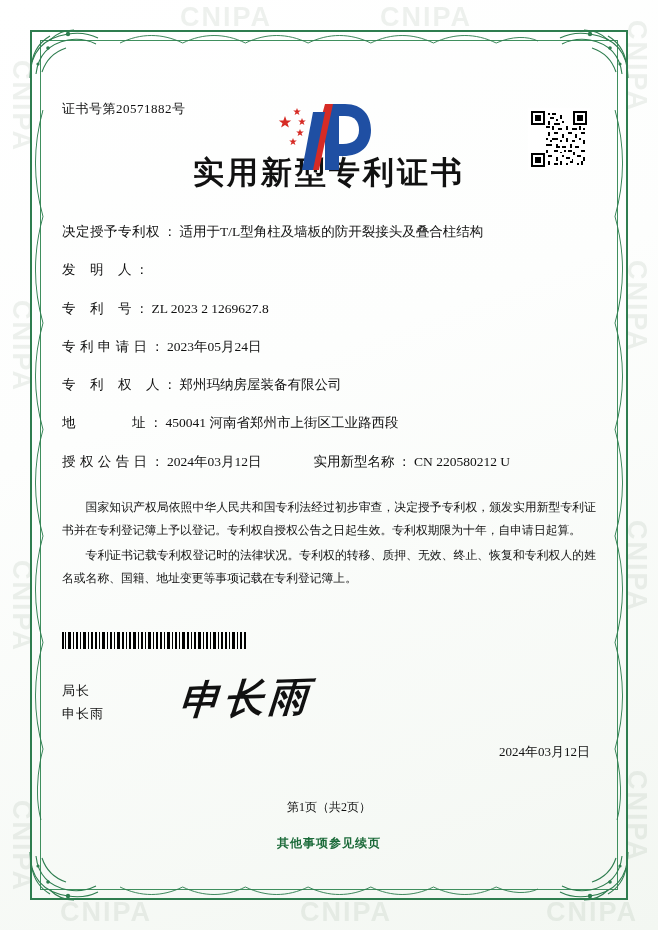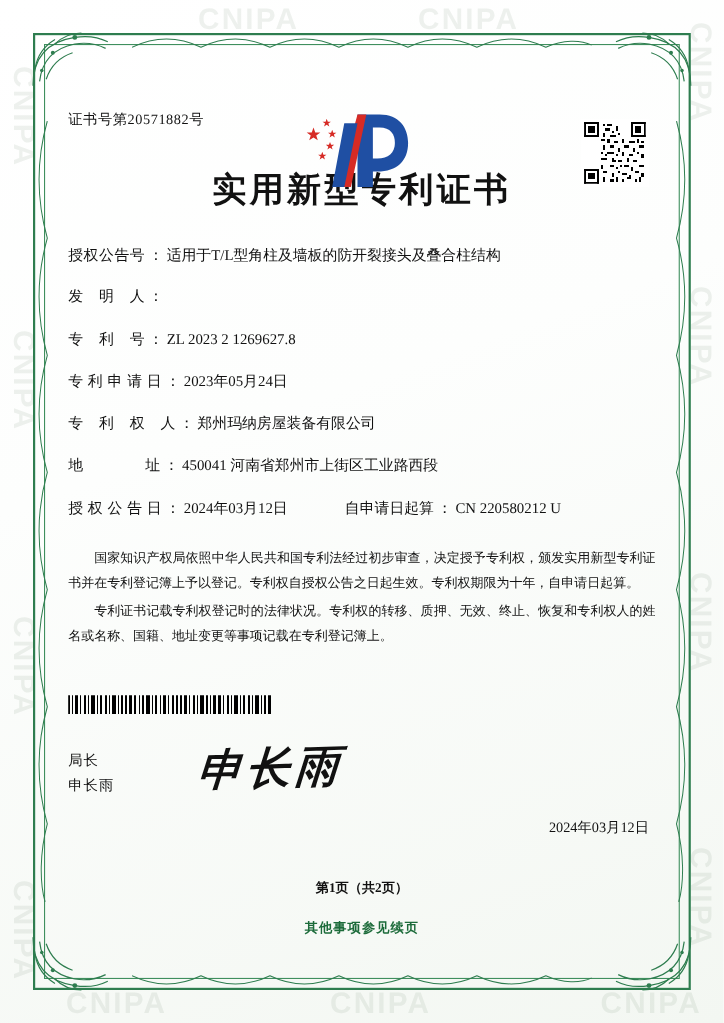--- a/index.html
+++ b/index.html
@@ -205,21 +205,20 @@
   }
 
   .page-no {
     position: absolute;
     left: 0;
     right: 0;
     bottom: 52px;
     text-align: center;
     font-size: 12px;
     color: #111;
-    font-weight: bold;
   }
   .footnote {
     position: absolute;
     left: 0;
     right: 0;
     bottom: 16px;
     text-align: center;
     font-size: 12px;
     color: #1c6b3a;
     letter-spacing: 1px;
@@ -416,21 +415,21 @@
             <rect x="10" y="15" width="1" height="1"></rect>
         </g>
       </svg>
     </div>
 
     <div class="title">实用新型专利证书</div>
 
     <div class="fields">
 
       <div class="frow">
-        <span class="flabel">授权公告号</span>
+        <span class="flabel">决定授予专利权</span>
         <span class="fsep">：</span>
         <span class="fvalue">适用于T/L型角柱及墙板的防开裂接头及叠合柱结构</span>
       </div>
 
       <div class="frow">
         <span class="flabel">发　明　人</span>
         <span class="fsep">：</span>
       </div>
 
       <div class="frow">
@@ -454,21 +453,21 @@
       <div class="frow">
         <span class="flabel">地　　　　址</span>
         <span class="fsep">：</span>
         <span class="fvalue">450041 河南省郑州市上街区工业路西段</span>
       </div>
 
       <div class="frow inline-two">
         <span class="flabel">授 权 公 告 日</span>
         <span class="fsep">：</span>
         <span>2024年03月12日</span>
-        <span class="second-label">自申请日起算</span>
+        <span class="second-label">实用新型名称</span>
         <span class="fsep">：</span>
         <span>CN 220580212 U</span>
       </div>
 
     </div>
 
     <div class="paras">
       <p>国家知识产权局依照中华人民共和国专利法经过初步审查，决定授予专利权，颁发实用新型专利证书并在专利登记簿上予以登记。专利权自授权公告之日起生效。专利权期限为十年，自申请日起算。</p>
       <p>专利证书记载专利权登记时的法律状况。专利权的转移、质押、无效、终止、恢复和专利权人的姓名或名称、国籍、地址变更等事项记载在专利登记簿上。</p>
     </div>

